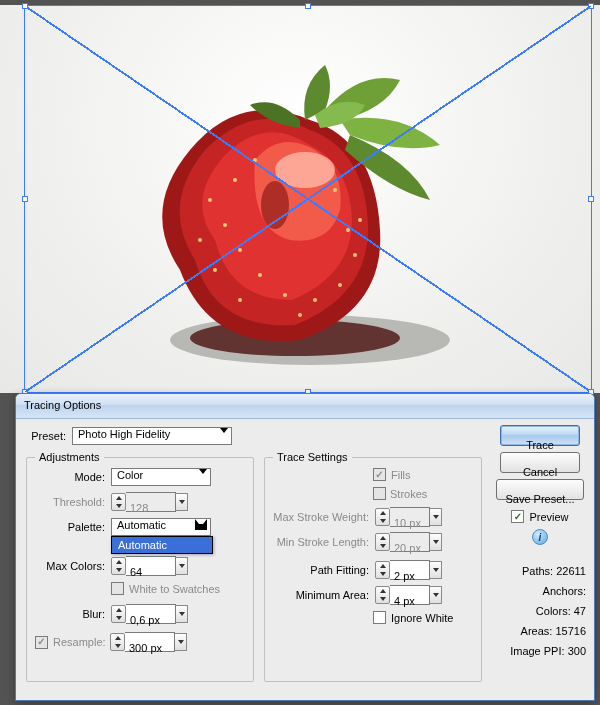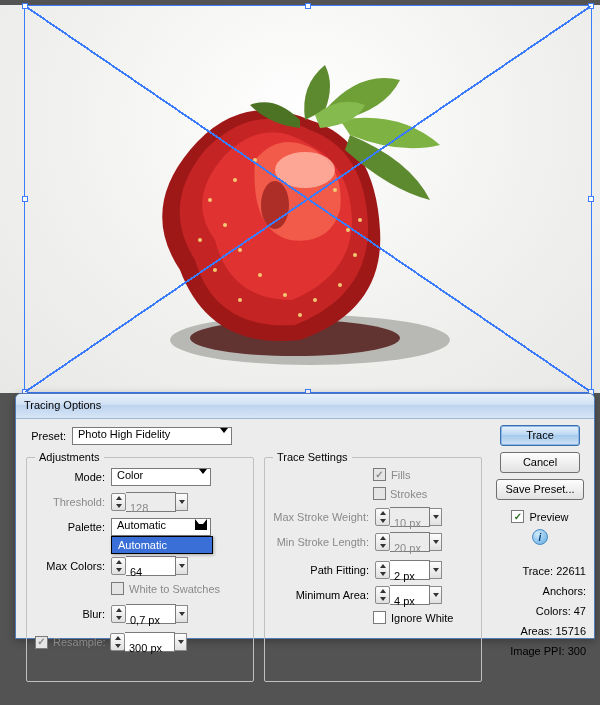--- a/index.html
+++ b/index.html
@@ -16,21 +16,21 @@
   linear-gradient(to top left,   transparent 49.85%, #3b7cff 49.85%, #3b7cff 50.15%, transparent 50.15%) no-repeat; }
 .handle { position:absolute; width:6px; height:6px; background:#fff; border:1px solid #3b7cff; transform:translate(-50%,-50%); }
 .handle.tl{left:0;top:0}.handle.tc{left:50%;top:0}.handle.tr{left:100%;top:0}
 .handle.ml{left:0;top:50%}.handle.mr{left:100%;top:50%}
 .handle.bl{left:0;top:100%}.handle.bc{left:50%;top:100%}.handle.br{left:100%;top:100%}
 
 
 .strawberry { position:absolute; left:100px; top:45px; width:400px; height:340px; }
 
 
-.dialog { position:absolute; left:15px; top:393px; width:580px; height:246px; background:#ececec; border:1px solid #4f7ab7; border-radius:6px 6px 0 0; box-shadow:0 2px 8px rgba(0,0,0,0.3); }
+.dialog { position:absolute; left:15px; top:393px; width:580px; height:308px; background:#ececec; border:1px solid #4f7ab7; border-radius:6px 6px 0 0; box-shadow:0 2px 8px rgba(0,0,0,0.3); }
 .titlebar { height:25px; background:linear-gradient(#e9f1fb,#cfe0f4 45%,#bcd3ee 46%,#d7e5f5); border-radius:5px 5px 0 0; border-bottom:1px solid #9fb9d8; padding:5px 8px; color:#000; }
 .dialog-body { padding:8px 10px 10px 10px; position:relative; height:calc(100% - 25px); }
 
 .row { display:flex; align-items:center; gap:6px; }
 .lbl { text-align:right; color:#000; }
 .lbl.dis { color:#8a8a8a; }
 
 .dropdown { display:flex; align-items:flex-start; justify-content:space-between; background:#fff; border:1px solid #7a7a7a; height:18px; padding:0 3px 0 5px; min-width:110px; }
 .dropdown .arrow { width:0;height:0;border-left:4px solid transparent;border-right:4px solid transparent;border-top:5px solid #000; }
 .dropdown.small { min-width:88px; }
@@ -46,21 +46,21 @@
 .slider-tog::before{content:"";border-left:3px solid transparent;border-right:3px solid transparent;border-top:4px solid #333;}
 
 .checkbox { width:13px; height:13px; border:1px solid #7a7a7a; background:#fff; display:inline-flex; align-items:center; justify-content:center; flex-shrink:0; }
 .checkbox.dis { background:#e5e5e5; }
 .checkbox.checked::after { content:"✓"; font-size:10px; color:#2a6b1e; font-weight:bold; line-height:1; }
 .checkbox.checked.dis::after { color:#8a8a8a; }
 
 .groupbox { border:1px solid #c0c0c0; border-radius:2px; padding:10px 8px 8px 8px; position:relative; margin-top:6px; }
 .groupbox > .legend { position:absolute; top:-7px; left:8px; background:#ececec; padding:0 4px; }
 
-.btn { width:80px; height:21px; border:1px solid #707070; border-radius:3px; background:linear-gradient(#fdfdfd,#e2e2e2); text-align:center; padding-top:3px; cursor:pointer; }
+.btn { width:80px; height:21px; border:1px solid #707070; border-radius:3px; background:linear-gradient(#fdfdfd,#e2e2e2); text-align:center; padding-top:13px; cursor:pointer; }
 .btn.primary { border:1px solid #3a6fb0; background:linear-gradient(#eaf3fd,#bcd8f3 45%,#a3c8ec 46%,#cfe2f6); box-shadow:0 0 0 1px #8db6e2 inset; }
 
 .rightcol { position:absolute; right:8px; top:6px; width:92px; display:flex; flex-direction:column; gap:6px; align-items:center; }
 .stats { margin-top:14px; display:flex; flex-direction:column; gap:8px; align-items:flex-end; width:100%; font-size:11px; }
 .stats div { white-space:nowrap; }
 
 .popup { position:absolute; background:#fff; border:1px solid #000; box-shadow:1px 1px 3px rgba(0,0,0,0.3); z-index:10; }
 .popup-item { padding:2px 6px; }
 .popup-item.sel { background:#3a6fd8; color:#fff; }
 
@@ -185,21 +185,21 @@
           <span class="lbl dis">White to Swatches</span>
         </div>
 
         <div class="row" style="margin-bottom:10px;">
           <span class="lbl" style="width:70px;">Blur:</span>
           <div class="spinner">
             <div class="spin-btns">
                 <div class="up"></div>
                 <div class="down"></div>
               </div>
-            <div class="spin-val">0,7 px</div>
+            <div class="spin-val">0,6 px</div>
             <div class="slider-tog"></div>
           </div>
         </div>
 
         <div class="row" style="gap:5px;">
           <span class="checkbox dis checked"></span>
           <span class="lbl dis" style="width:52px;">Resample:</span>
           <div class="spinner">
             <div class="spin-btns">
                 <div class="up"></div>
@@ -282,21 +282,21 @@
     <div class="rightcol">
       <div class="btn primary">Trace</div>
       <div class="btn">Cancel</div>
       <div class="btn" style="width:88px;">Save Preset...</div>
       <div class="row" style="gap:5px; margin-top:4px;">
         <span class="checkbox checked"></span>
         <span>Preview</span>
       </div>
       <div class="info-icon">i</div>
       <div class="stats">
-        <div><span>Trace:</span> <span>22611</span></div>
+        <div><span>Paths:</span> <span>22611</span></div>
         <div><span>Anchors:</span></div>
         <div><span>Colors:</span> <span>47</span></div>
         <div><span>Areas:</span> <span>15716</span></div>
         <div><span>Image PPI:</span> <span>300</span></div>
       </div>
     </div>
 
   </div>
 </div>
 

